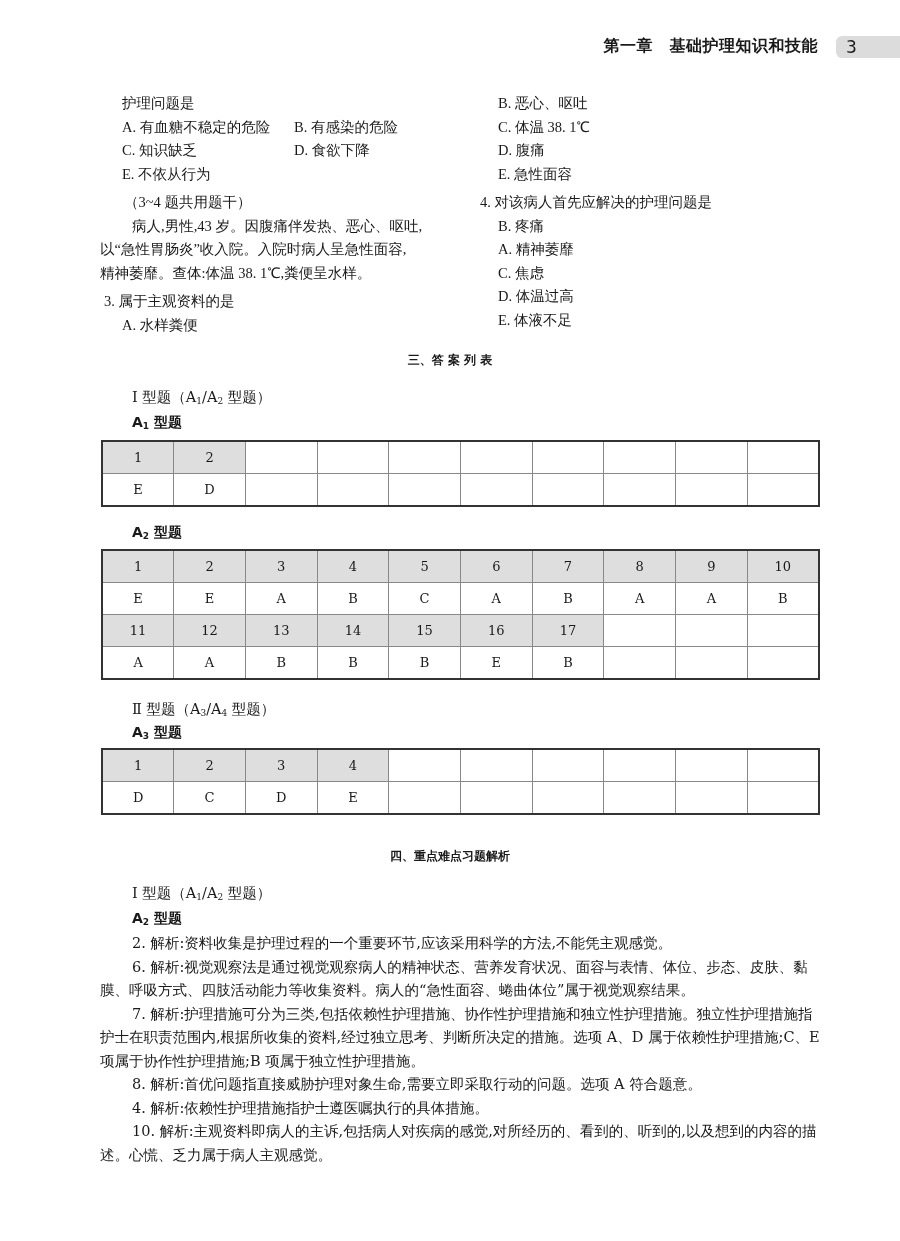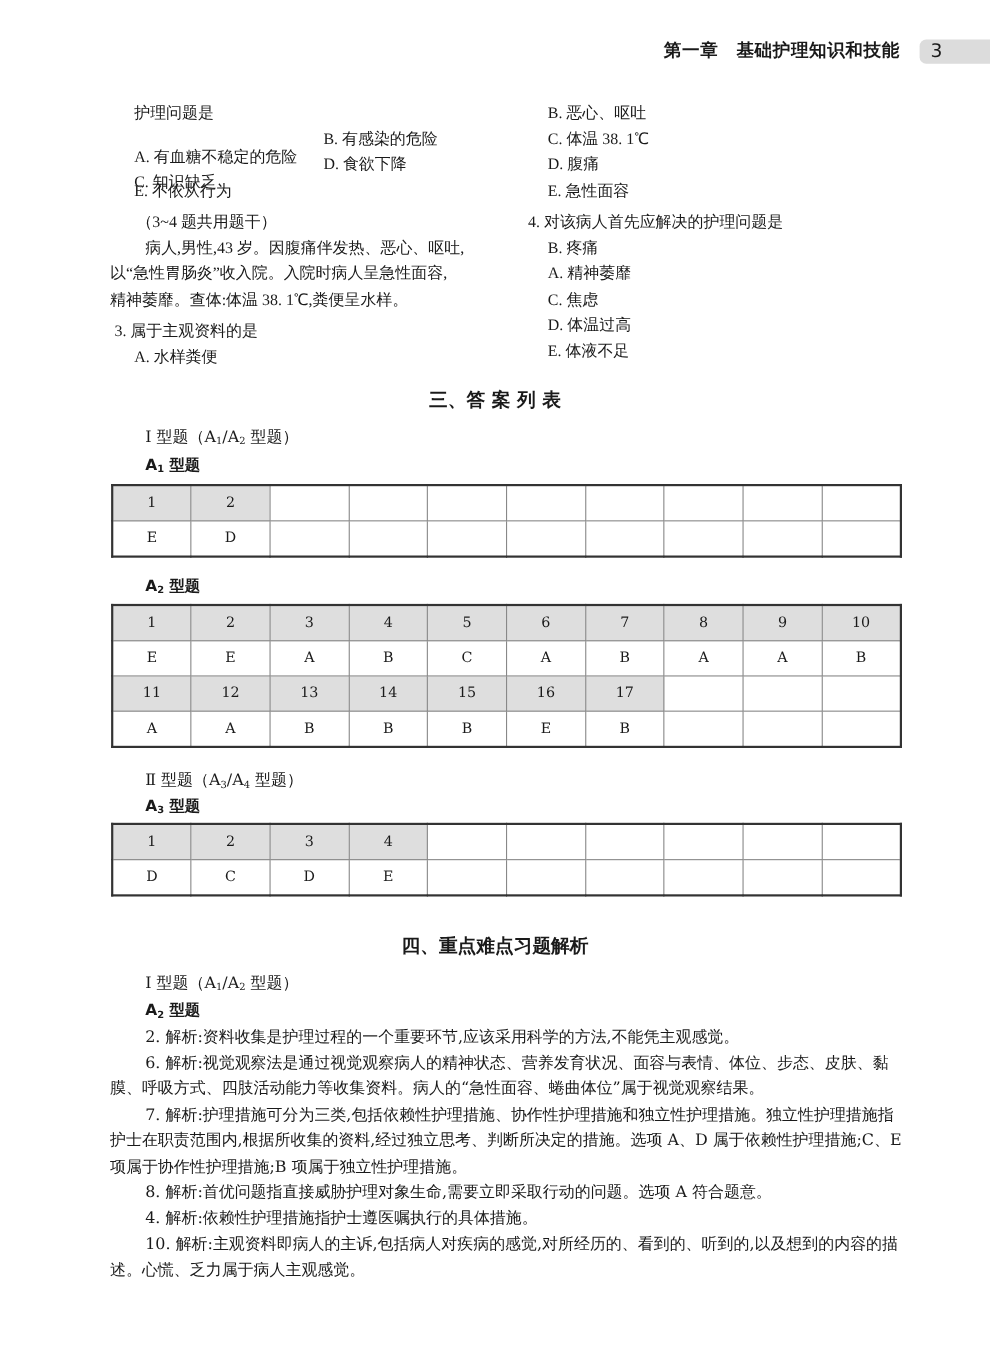--- a/index.html
+++ b/index.html
@@ -11,24 +11,24 @@
   .page-num-tab { position:absolute; left:836px; top:2px; width:70px; height:22px; background:#dcdcdc;
                   border-radius:6px 0 0 6px; }
   .page-num { position:absolute; left:10px; top:0; font-family:"DejaVu Sans","Liberation Sans",sans-serif;
               font-size:17px; line-height:22px; }
   .abs { position:absolute; font-size:14.5px; line-height:23.5px; white-space:nowrap;font-family:Liberation Serif, serif; }
   .col-left { left:100px; top:92px; width:360px; }
   .col-right { left:480px; top:92px; width:360px; }
   .line { display:block; height:23.5px; white-space:nowrap; }
   .ind1 { padding-left:22px; }
   .opt-pair { display:flex; }
-  .opt-pair span:first-child { width:172px; display:inline-block;margin-top:16px; }
+  .opt-pair span:first-child { width:172px; display:inline-block; }
   .gap { height:5px; }
   .sec-title { position:absolute; left:0; width:900px; text-align:center; font-family:"DejaVu Sans","Liberation Sans",sans-serif;
-               font-weight:bold; font-size:17px; }
+               font-weight:bold; font-size:12px; }
   .sub-head { position:absolute; left:132px; font-size:14.5px; }
   .sub-bold { position:absolute; left:132px; font-size:14px; font-weight:bold; font-family:"DejaVu Sans","Liberation Sans",sans-serif; }
   sub { font-size:9px; vertical-align:-2px; }
   table.ans { position:absolute; left:101px; width:719px; border-collapse:collapse; table-layout:fixed;
               border:2px solid #333; }
   table.ans td { border:1.5px solid #888; height:31px; text-align:center; font-size:13px; padding:0; }
   table.ans td.num { background:#dedede; }
   .para { position:absolute; left:100px; width:720px; font-size:14.5px; line-height:23.5px; }
   .para p { margin:0; text-indent:32px; }
 </style>

